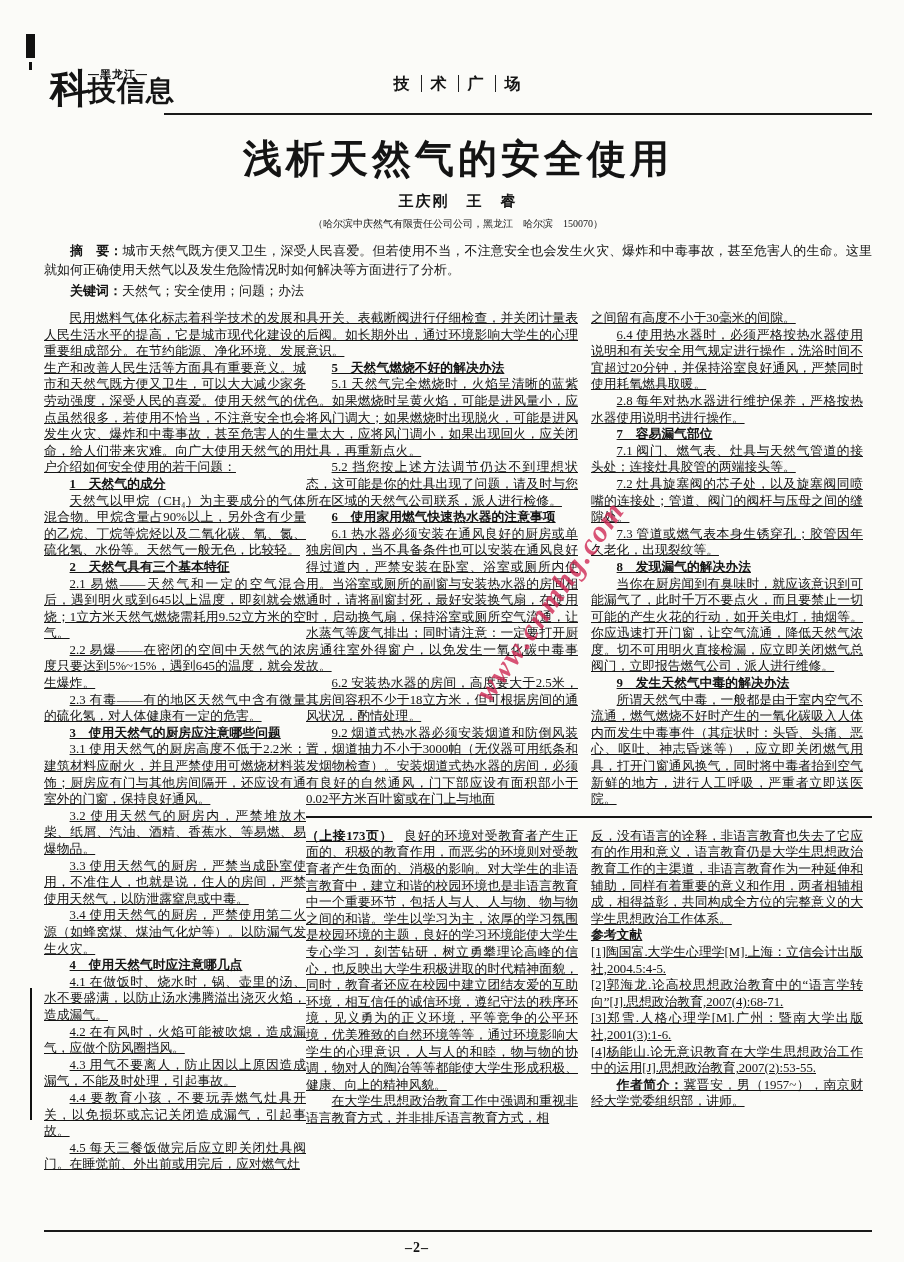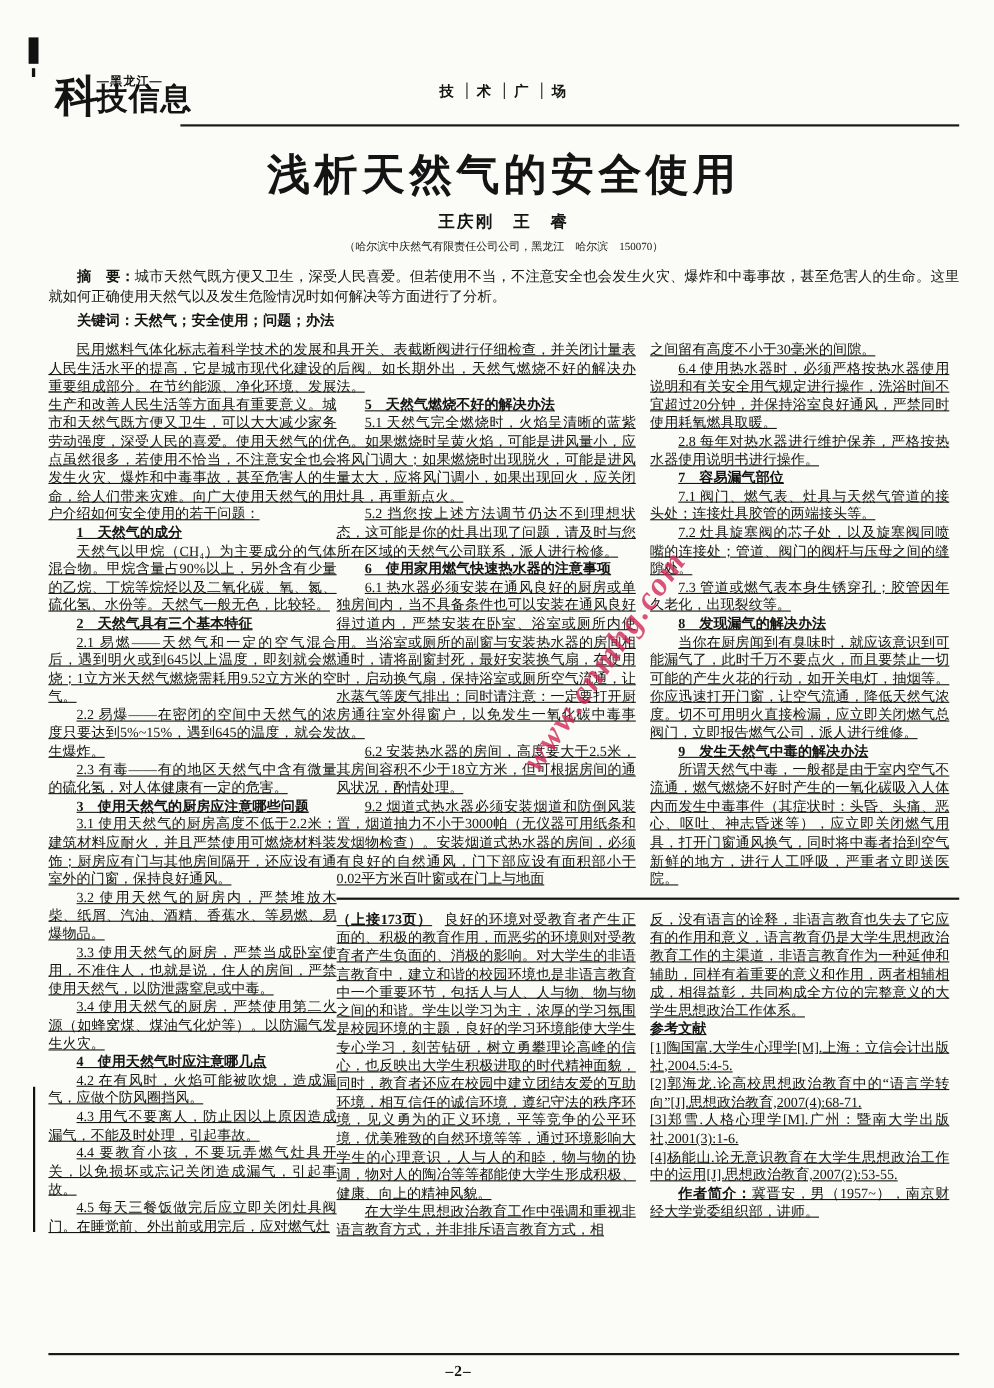--- a/index.html
+++ b/index.html
@@ -15,38 +15,38 @@
   }
   .inner{position:absolute;left:44px;right:32px;top:0;}
 
   
   .masthead{position:relative;height:118px;}
   .logo{position:absolute;left:6px;top:68px;display:flex;align-items:flex-start;}
   .logo-big{font-family:"Liberation Sans","DejaVu Sans",sans-serif;font-weight:900;font-size:40px;line-height:40px;letter-spacing:-2px;}
   .logo-right{display:flex;flex-direction:column;margin-left:0;}
   .logo-region{font-family:"Liberation Sans",sans-serif;font-weight:700;font-size:11px;line-height:12px;letter-spacing:1px;}
   .logo-rest{font-family:Liberation Mono, monospace;font-weight:900;font-size:28px;line-height:26px;letter-spacing:1px;}
-  .plaza{position:absolute;left:0;right:0;top:74px;text-align:center;font-size:13px;font-weight:700;letter-spacing:2px;}
+  .plaza{position:absolute;left:0;right:0;top:74px;text-align:center;font-size:16px;font-weight:700;letter-spacing:2px;}
   .plaza .pz{padding:0 9px;}
   .plaza .pz + .pz{border-left:1px solid #222;}
   .head-rule{position:absolute;left:120px;right:0;top:113px;border-top:2px solid #1a1a1a;}
 
   
   .titleblock{text-align:center;}
   .a-title{font-size:39px;font-weight:900;letter-spacing:4px;margin:14px 0 6px 0;}
   .a-authors{font-size:15px;font-weight:700;margin:4px 0 6px 0;letter-spacing:2px;}
   .a-affil{font-size:10px;margin:2px 0 10px 0;}
 
   
   .abstract{font-size:13px;line-height:19px;text-align:justify;}
   .abstract p{margin:0;}
   .abstract .lbl{font-weight:700;}
   .abs-first{text-indent:2em;}
   .kw{margin-top:2px !important;text-indent:2em;font-weight:700;}
-  .kw .kwtext{font-weight:700;}
+  .kw .kwtext{font-weight:400;}
 
   
   .columns{display:flex;margin-top:10px;text-decoration:underline;}
   .colL{width:262px;flex:0 0 262px;}
   .rightarea{flex:1;display:flex;flex-direction:column;}
   .toprow{display:flex;gap:13px;}
   .toprow .col{width:272px;flex:0 0 272px;}
   .bottomrow{display:flex;gap:13px;margin-top:8px;}
   .bottomrow .col{width:272px;flex:0 0 272px;}
   .divider{border-top:2px solid #151515;margin:8px 0 2px 0;}
@@ -126,30 +126,31 @@
         <p class="h">2　天然气具有三个基本特征</p>
         <p class="p">2.1 易燃——天然气和一定的空气混合后，遇到明火或到645以上温度，即刻就会燃烧；1立方米天然气燃烧需耗用9.52立方米的空气。</p>
         <p class="p">2.2 易爆——在密闭的空间中天然气的浓度只要达到5%~15%，遇到645的温度，就会发生爆炸。</p>
         <p class="p">2.3 有毒——有的地区天然气中含有微量的硫化氢，对人体健康有一定的危害。</p>
         <p class="h">3　使用天然气的厨房应注意哪些问题</p>
         <p class="p">3.1 使用天然气的厨房高度不低于2.2米；建筑材料应耐火，并且严禁使用可燃烧材料装饰；厨房应有门与其他房间隔开，还应设有通室外的门窗，保持良好通风。</p>
         <p class="p">3.2 使用天然气的厨房内，严禁堆放木柴、纸屑、汽油、酒精、香蕉水、等易燃、易爆物品。</p>
         <p class="p">3.3 使用天然气的厨房，严禁当成卧室使用，不准住人，也就是说，住人的房间，严禁使用天然气，以防泄露窒息或中毒。</p>
         <p class="p">3.4 使用天然气的厨房，严禁使用第二火源（如蜂窝煤、煤油气化炉等）。以防漏气发生火灾。</p>
         <p class="h">4　使用天然气时应注意哪几点</p>
+        <p class="p">4.1 在做饭时、烧水时，锅、壶里的汤、水不要盛满，以防止汤水沸腾溢出浇灭火焰，造成漏气。</p>
         <p class="p">4.2 在有风时，火焰可能被吹熄，造成漏气，应做个防风圈挡风。</p>
         <p class="p">4.3 用气不要离人，防止因以上原因造成漏气，不能及时处理，引起事故。</p>
         <p class="p">4.4 要教育小孩，不要玩弄燃气灶具开关，以免损坏或忘记关闭造成漏气，引起事故。</p>
         <p class="p">4.5 每天三餐饭做完后应立即关闭灶具阀门。在睡觉前、外出前或用完后，应对燃气灶</p>
       </div>
 
       <div class="rightarea">
         <div class="toprow">
           <div class="col">
-            <p class="np">具开关、表截断阀进行仔细检查，并关闭计量表后阀。如长期外出，天然气燃烧不好的解决办法。</p>
+            <p class="np">具开关、表截断阀进行仔细检查，并关闭计量表后阀。如长期外出，通过环境影响大学生的心理意识。</p>
             <p class="h">5　天然气燃烧不好的解决办法</p>
             <p class="p">5.1 天然气完全燃烧时，火焰呈清晰的蓝紫色。如果燃烧时呈黄火焰，可能是进风量小，应将风门调大；如果燃烧时出现脱火，可能是进风量太大，应将风门调小，如果出现回火，应关闭灶具，再重新点火。</p>
             <p class="p">5.2 挡您按上述方法调节仍达不到理想状态，这可能是你的灶具出现了问题，请及时与您所在区域的天然气公司联系，派人进行检修。</p>
             <p class="h">6　使用家用燃气快速热水器的注意事项</p>
             <p class="p">6.1 热水器必须安装在通风良好的厨房或单独房间内，当不具备条件也可以安装在通风良好得过道内，严禁安装在卧室、浴室或厕所内使用。当浴室或厕所的副窗与安装热水器的房间相通时，请将副窗封死，最好安装换气扇，在使用时，启动换气扇，保持浴室或厕所空气流通，让水蒸气等废气排出；同时请注意：一定要打开厨房通往室外得窗户，以免发生一氧化碳中毒事故。</p>
             <p class="p">6.2 安装热水器的房间，高度要大于2.5米，其房间容积不少于18立方米，但可根据房间的通风状况，酌情处理。</p>
             <p class="p">9.2 烟道式热水器必须安装烟道和防倒风装置，烟道抽力不小于3000帕（无仪器可用纸条和发烟物检查）。安装烟道式热水器的房间，必须有良好的自然通风，门下部应设有面积部小于0.02平方米百叶窗或在门上与地面</p>
           </div>
           <div class="col">
             <p class="np">之间留有高度不小于30毫米的间隙。</p>

